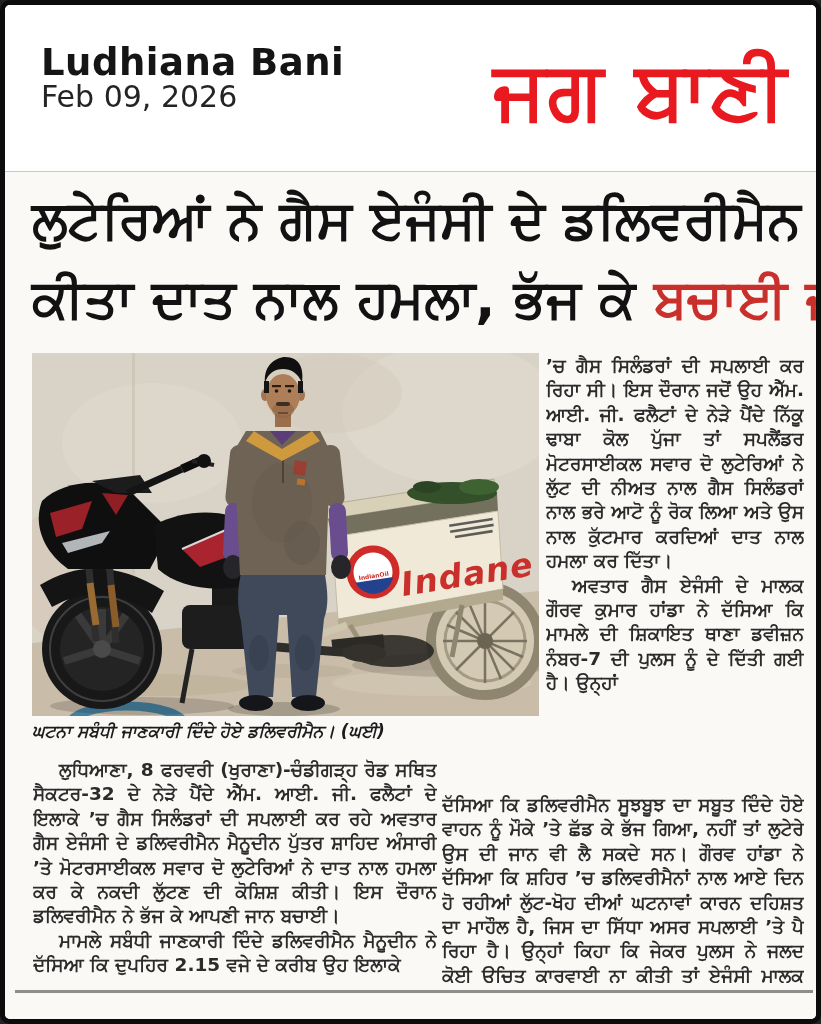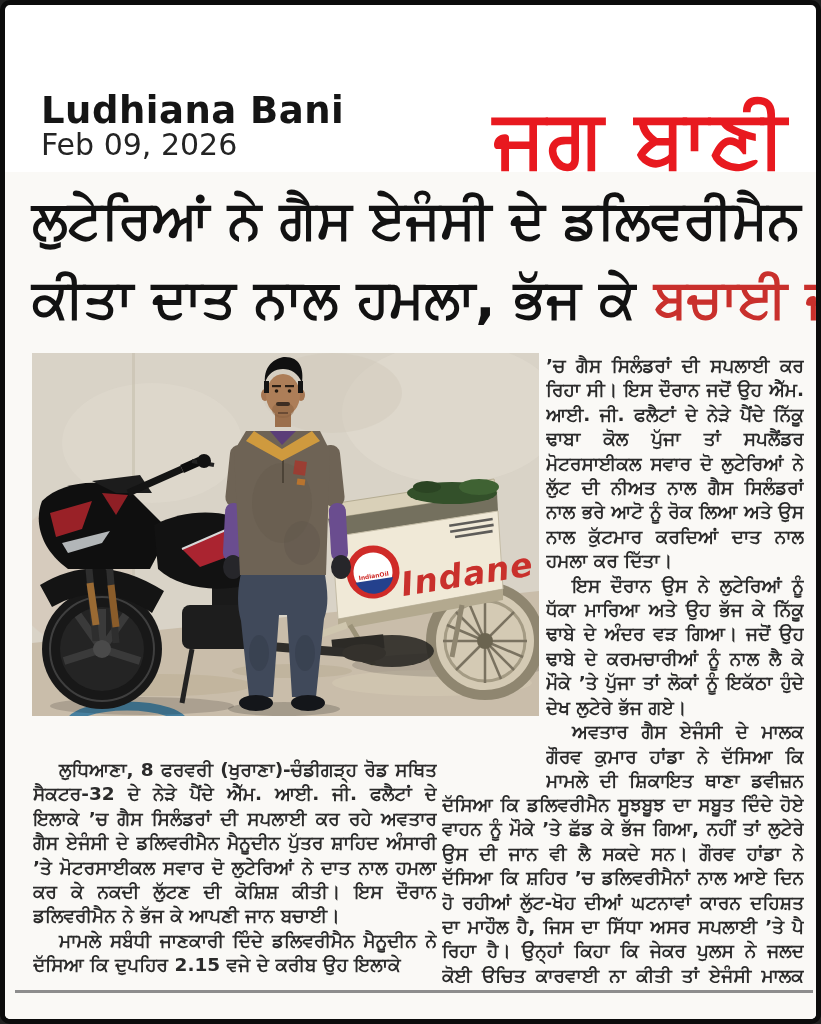--- a/index.html
+++ b/index.html
@@ -2,21 +2,21 @@
 <html><head>
 <meta charset="utf-8">
 <style>
   html,body{margin:0;padding:0;background:#222;}
   .page{
     position:relative;width:821px;height:1024px;box-sizing:border-box;
     background:#ffffff;border:5px solid #0c0c0c;border-radius:10px;overflow:hidden;
     font-family:"DejaVu Sans","Liberation Sans",sans-serif;
   }
   
-  .clip-header{position:absolute;left:0;top:0;width:100%;height:166px;background:#ffffff;border-bottom:1px solid #c9c9c9;margin-top:48px;}
+  .clip-header{position:absolute;left:0;top:0;width:100%;height:166px;background:#ffffff;border-bottom:1px solid #c9c9c9;}
   .src-name{position:absolute;left:36px;top:36px;font-size:37px;font-weight:700;color:#151515;letter-spacing:.5px;}
   .src-date{position:absolute;left:36px;top:74px;font-size:30px;font-weight:500;color:#242424;}
   .masthead{position:absolute;right:28px;top:40px;font-size:80px;line-height:92px;font-weight:800;color:#e8191f;letter-spacing:2px;}
   
   .article{position:absolute;left:0;top:167px;width:100%;height:857px;background:#faf9f6;}
   .headline{position:absolute;left:27px;top:8px;width:770px;margin:0;color:#121212;
     font-size:53px;line-height:79px;font-weight:800;letter-spacing:0;}
   .headline .red{color:#c9302c;}
   .h-line{display:block;white-space:nowrap;}
   
@@ -206,24 +206,24 @@
           <circle cx="257.5" cy="38" r="1.8" fill="#221a12"></circle>
           <rect x="240" y="32" width="9" height="2.2" fill="#2a1e14"></rect>
           <rect x="253" y="32" width="9" height="2.2" fill="#2a1e14"></rect>
           <path d="M 233 30 C 231 10 247 4 253 4 C 268 4 272 16 270 30 C 266 20 259 16 251 16 C 243 16 236 20 233 30 Z" fill="#101010"></path>
           <rect x="232" y="28" width="5" height="12" fill="#141414"></rect>
           <rect x="266" y="28" width="5" height="12" fill="#141414"></rect>
         </g>
       </svg>
     </div>
 
+    <div class="caption">ਘਟਨਾ ਸਬੰਧੀ ਜਾਣਕਾਰੀ ਦਿੰਦੇ ਹੋਏ ਡਲਿਵਰੀਮੈਨ। (ਘਈ)</div>
 
     <div class="col col-right-narrow">
       <p>’ਚ ਗੈਸ ਸਿਲੰਡਰਾਂ ਦੀ ਸਪਲਾਈ ਕਰ ਰਿਹਾ ਸੀ। ਇਸ ਦੌਰਾਨ ਜਦੋਂ ਉਹ ਐੱਮ. ਆਈ. ਜੀ. ਫਲੈਟਾਂ ਦੇ ਨੇੜੇ ਪੈਂਦੇ ਨਿੱਕੂ ਢਾਬਾ ਕੋਲ ਪੁੱਜਾ ਤਾਂ ਸਪਲੈਂਡਰ ਮੋਟਰਸਾਈਕਲ ਸਵਾਰ ਦੋ ਲੁਟੇਰਿਆਂ ਨੇ ਲੁੱਟ ਦੀ ਨੀਅਤ ਨਾਲ ਗੈਸ ਸਿਲੰਡਰਾਂ ਨਾਲ ਭਰੇ ਆਟੋ ਨੂੰ ਰੋਕ ਲਿਆ ਅਤੇ ਉਸ ਨਾਲ ਕੁੱਟਮਾਰ ਕਰਦਿਆਂ ਦਾਤ ਨਾਲ ਹਮਲਾ ਕਰ ਦਿੱਤਾ।</p>
-      <p class="indent">ਇਸ ਦੌਰਾਨ ਉਸ ਨੇ ਲੁਟੇਰਿਆਂ ਨੂੰ ਧੱਕਾ ਮਾਰਿਆ ਅਤੇ ਉਹ ਭੱਜ ਕੇ ਨਿੱਕੂ ਢਾਬੇ ਦੇ ਅੰਦਰ ਵੜ ਗਿਆ। ਜਦੋਂ ਉਹ ਢਾਬੇ ਦੇ ਕਰਮਚਾਰੀਆਂ ਨੂੰ ਨਾਲ ਲੈ ਕੇ ਮੌਕੇ ’ਤੇ ਪੁੱਜਾ ਤਾਂ ਲੋਕਾਂ ਨੂੰ ਇਕੱਠਾ ਹੁੰਦੇ ਦੇਖ ਲੁਟੇਰੇ ਭੱਜ ਗਏ।</p>
       <p class="indent">ਅਵਤਾਰ ਗੈਸ ਏਜੰਸੀ ਦੇ ਮਾਲਕ ਗੌਰਵ ਕੁਮਾਰ ਹਾਂਡਾ ਨੇ ਦੱਸਿਆ ਕਿ ਮਾਮਲੇ ਦੀ ਸ਼ਿਕਾਇਤ ਥਾਣਾ ਡਵੀਜ਼ਨ ਨੰਬਰ-7 ਦੀ ਪੁਲਸ ਨੂੰ ਦੇ ਦਿੱਤੀ ਗਈ ਹੈ। ਉਨ੍ਹਾਂ</p>
     </div>
 
     <div class="col col-left-lower">
       <p class="indent">ਲੁਧਿਆਣਾ, 8 ਫਰਵਰੀ (ਖੁਰਾਣਾ)-ਚੰਡੀਗੜ੍ਹ ਰੋਡ ਸਥਿਤ ਸੈਕਟਰ-32 ਦੇ ਨੇੜੇ ਪੈਂਦੇ ਐੱਮ. ਆਈ. ਜੀ. ਫਲੈਟਾਂ ਦੇ ਇਲਾਕੇ ’ਚ ਗੈਸ ਸਿਲੰਡਰਾਂ ਦੀ ਸਪਲਾਈ ਕਰ ਰਹੇ ਅਵਤਾਰ ਗੈਸ ਏਜੰਸੀ ਦੇ ਡਲਿਵਰੀਮੈਨ ਮੈਨੂਦੀਨ ਪੁੱਤਰ ਸ਼ਾਹਿਦ ਅੰਸਾਰੀ ’ਤੇ ਮੋਟਰਸਾਈਕਲ ਸਵਾਰ ਦੋ ਲੁਟੇਰਿਆਂ ਨੇ ਦਾਤ ਨਾਲ ਹਮਲਾ ਕਰ ਕੇ ਨਕਦੀ ਲੁੱਟਣ ਦੀ ਕੋਸ਼ਿਸ਼ ਕੀਤੀ। ਇਸ ਦੌਰਾਨ ਡਲਿਵਰੀਮੈਨ ਨੇ ਭੱਜ ਕੇ ਆਪਣੀ ਜਾਨ ਬਚਾਈ।</p>
       <p class="indent">ਮਾਮਲੇ ਸਬੰਧੀ ਜਾਣਕਾਰੀ ਦਿੰਦੇ ਡਲਿਵਰੀਮੈਨ ਮੈਨੂਦੀਨ ਨੇ ਦੱਸਿਆ ਕਿ ਦੁਪਹਿਰ 2.15 ਵਜੇ ਦੇ ਕਰੀਬ ਉਹ ਇਲਾਕੇ</p>
     </div>
 
     <div class="col col-right-wide">
       <p>ਦੱਸਿਆ ਕਿ ਡਲਿਵਰੀਮੈਨ ਸੂਝਬੂਝ ਦਾ ਸਬੂਤ ਦਿੰਦੇ ਹੋਏ ਵਾਹਨ ਨੂੰ ਮੌਕੇ ’ਤੇ ਛੱਡ ਕੇ ਭੱਜ ਗਿਆ, ਨਹੀਂ ਤਾਂ ਲੁਟੇਰੇ ਉਸ ਦੀ ਜਾਨ ਵੀ ਲੈ ਸਕਦੇ ਸਨ। ਗੌਰਵ ਹਾਂਡਾ ਨੇ ਦੱਸਿਆ ਕਿ ਸ਼ਹਿਰ ’ਚ ਡਲਿਵਰੀਮੈਨਾਂ ਨਾਲ ਆਏ ਦਿਨ ਹੋ ਰਹੀਆਂ ਲੁੱਟ-ਖੋਹ ਦੀਆਂ ਘਟਨਾਵਾਂ ਕਾਰਨ ਦਹਿਸ਼ਤ ਦਾ ਮਾਹੌਲ ਹੈ, ਜਿਸ ਦਾ ਸਿੱਧਾ ਅਸਰ ਸਪਲਾਈ ’ਤੇ ਪੈ ਰਿਹਾ ਹੈ। ਉਨ੍ਹਾਂ ਕਿਹਾ ਕਿ ਜੇਕਰ ਪੁਲਸ ਨੇ ਜਲਦ ਕੋਈ ਉਚਿਤ ਕਾਰਵਾਈ ਨਾ ਕੀਤੀ ਤਾਂ ਏਜੰਸੀ ਮਾਲਕ ਸ਼ਹਿਰ ’ਚ ਸਪਲਾਈ ਠੱਪ ਕਰਨ ਦਾ ਸਖ਼ਤ ਫੈਸਲਾ ਲੈ ਸਕਦੇ ਹਨ।</p>

